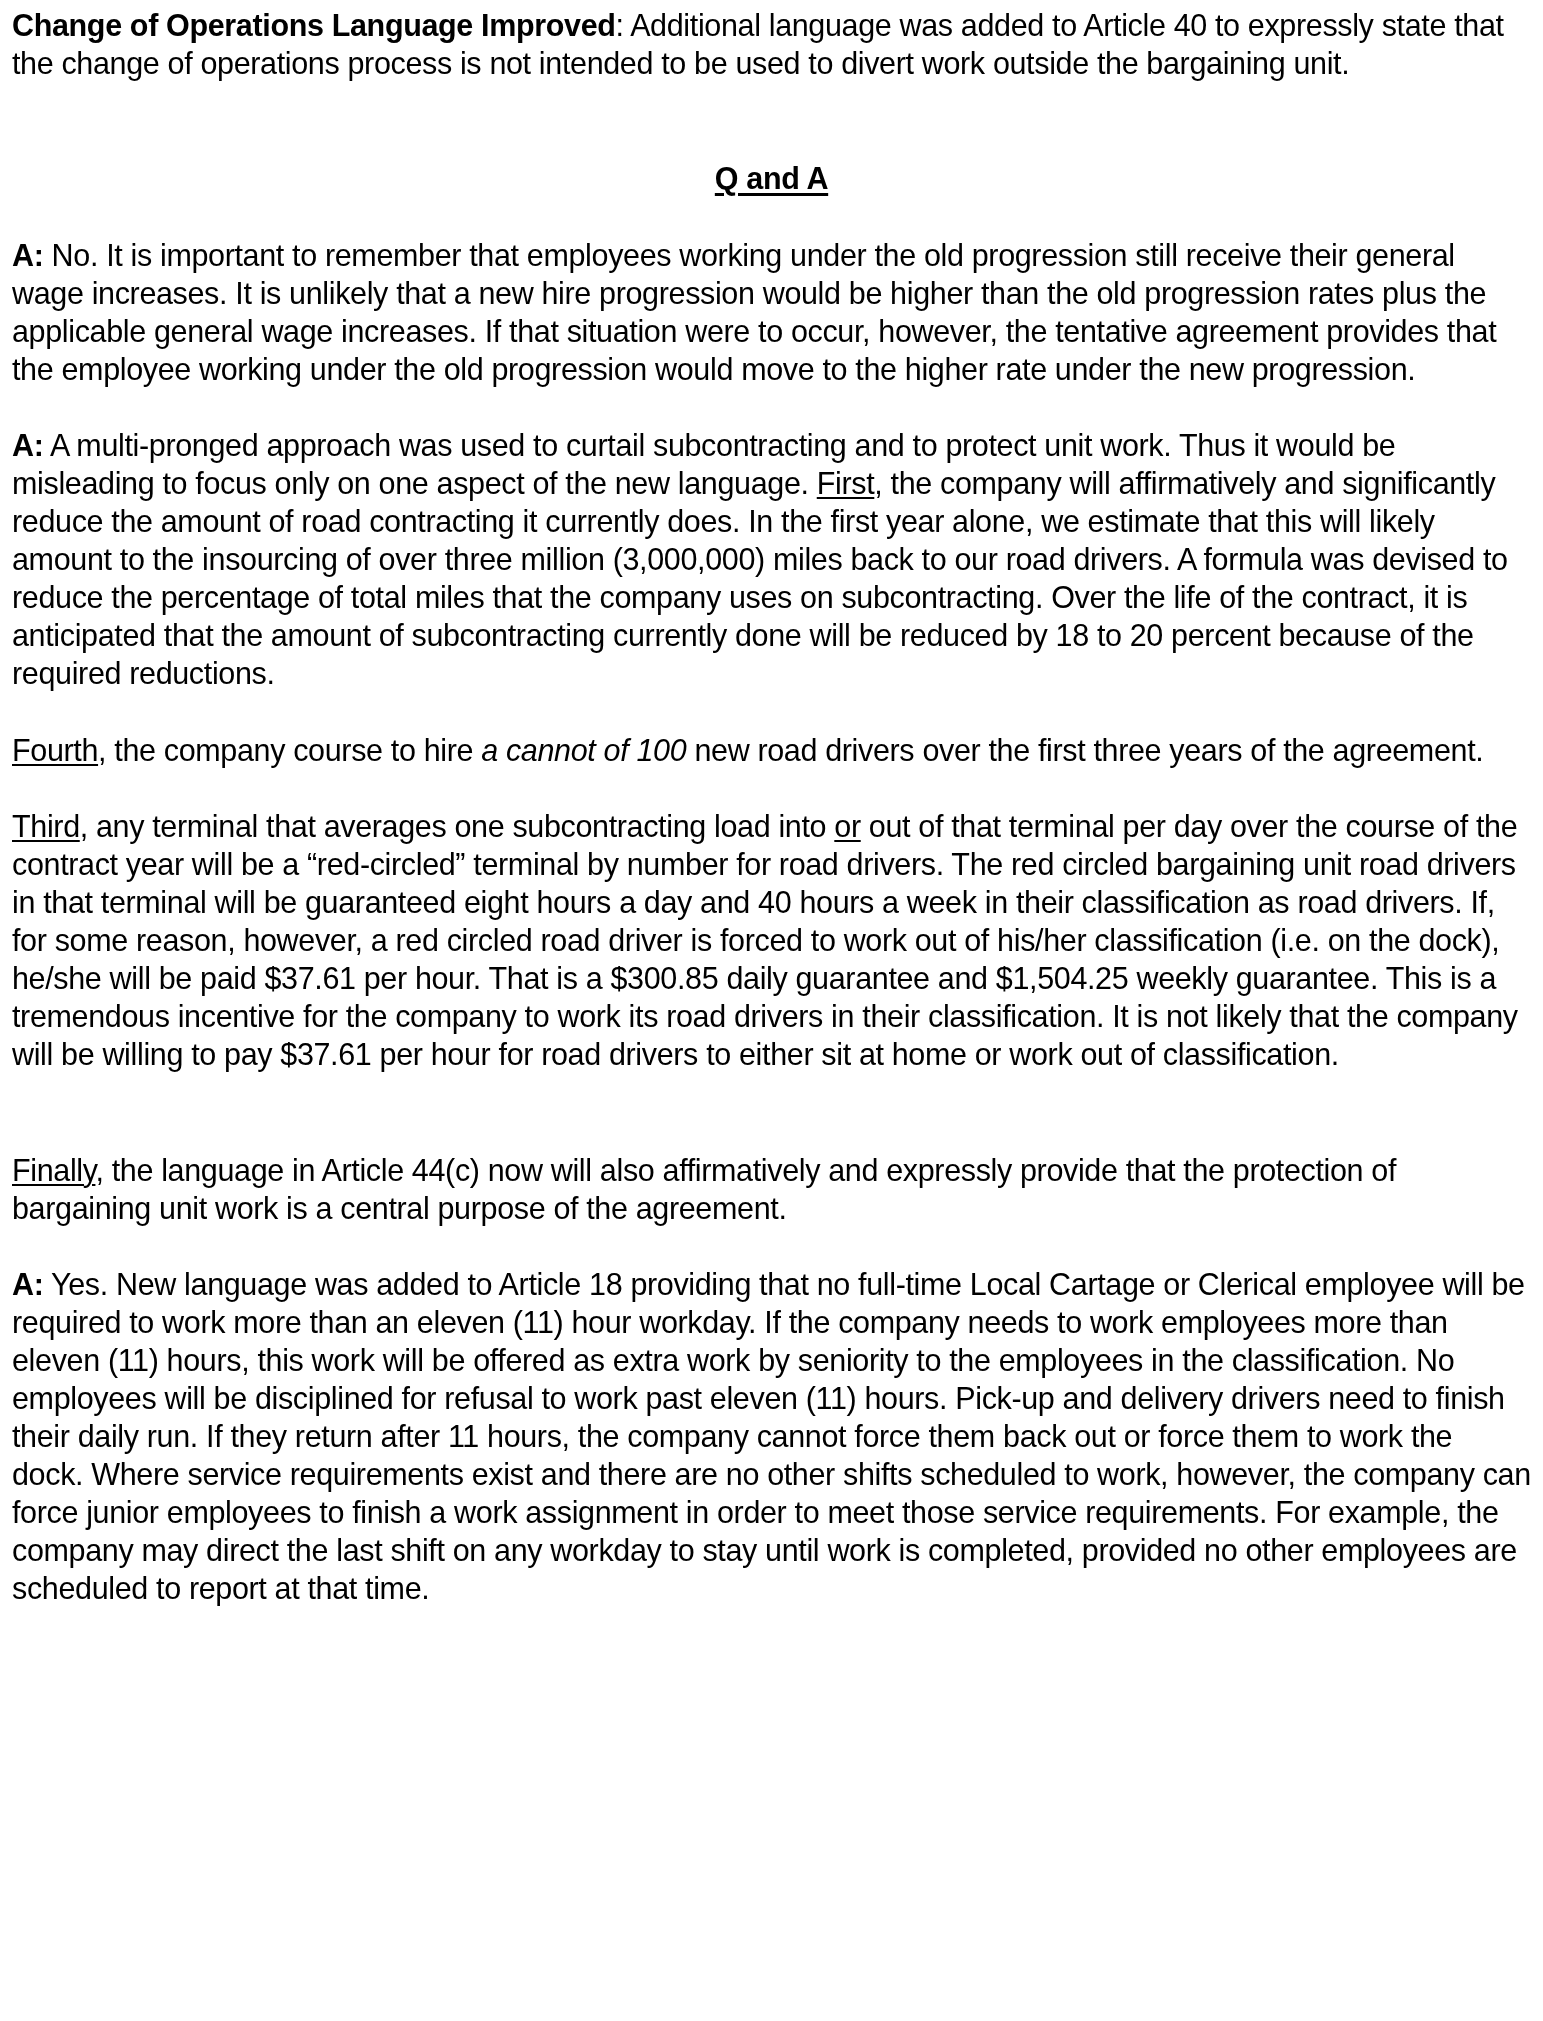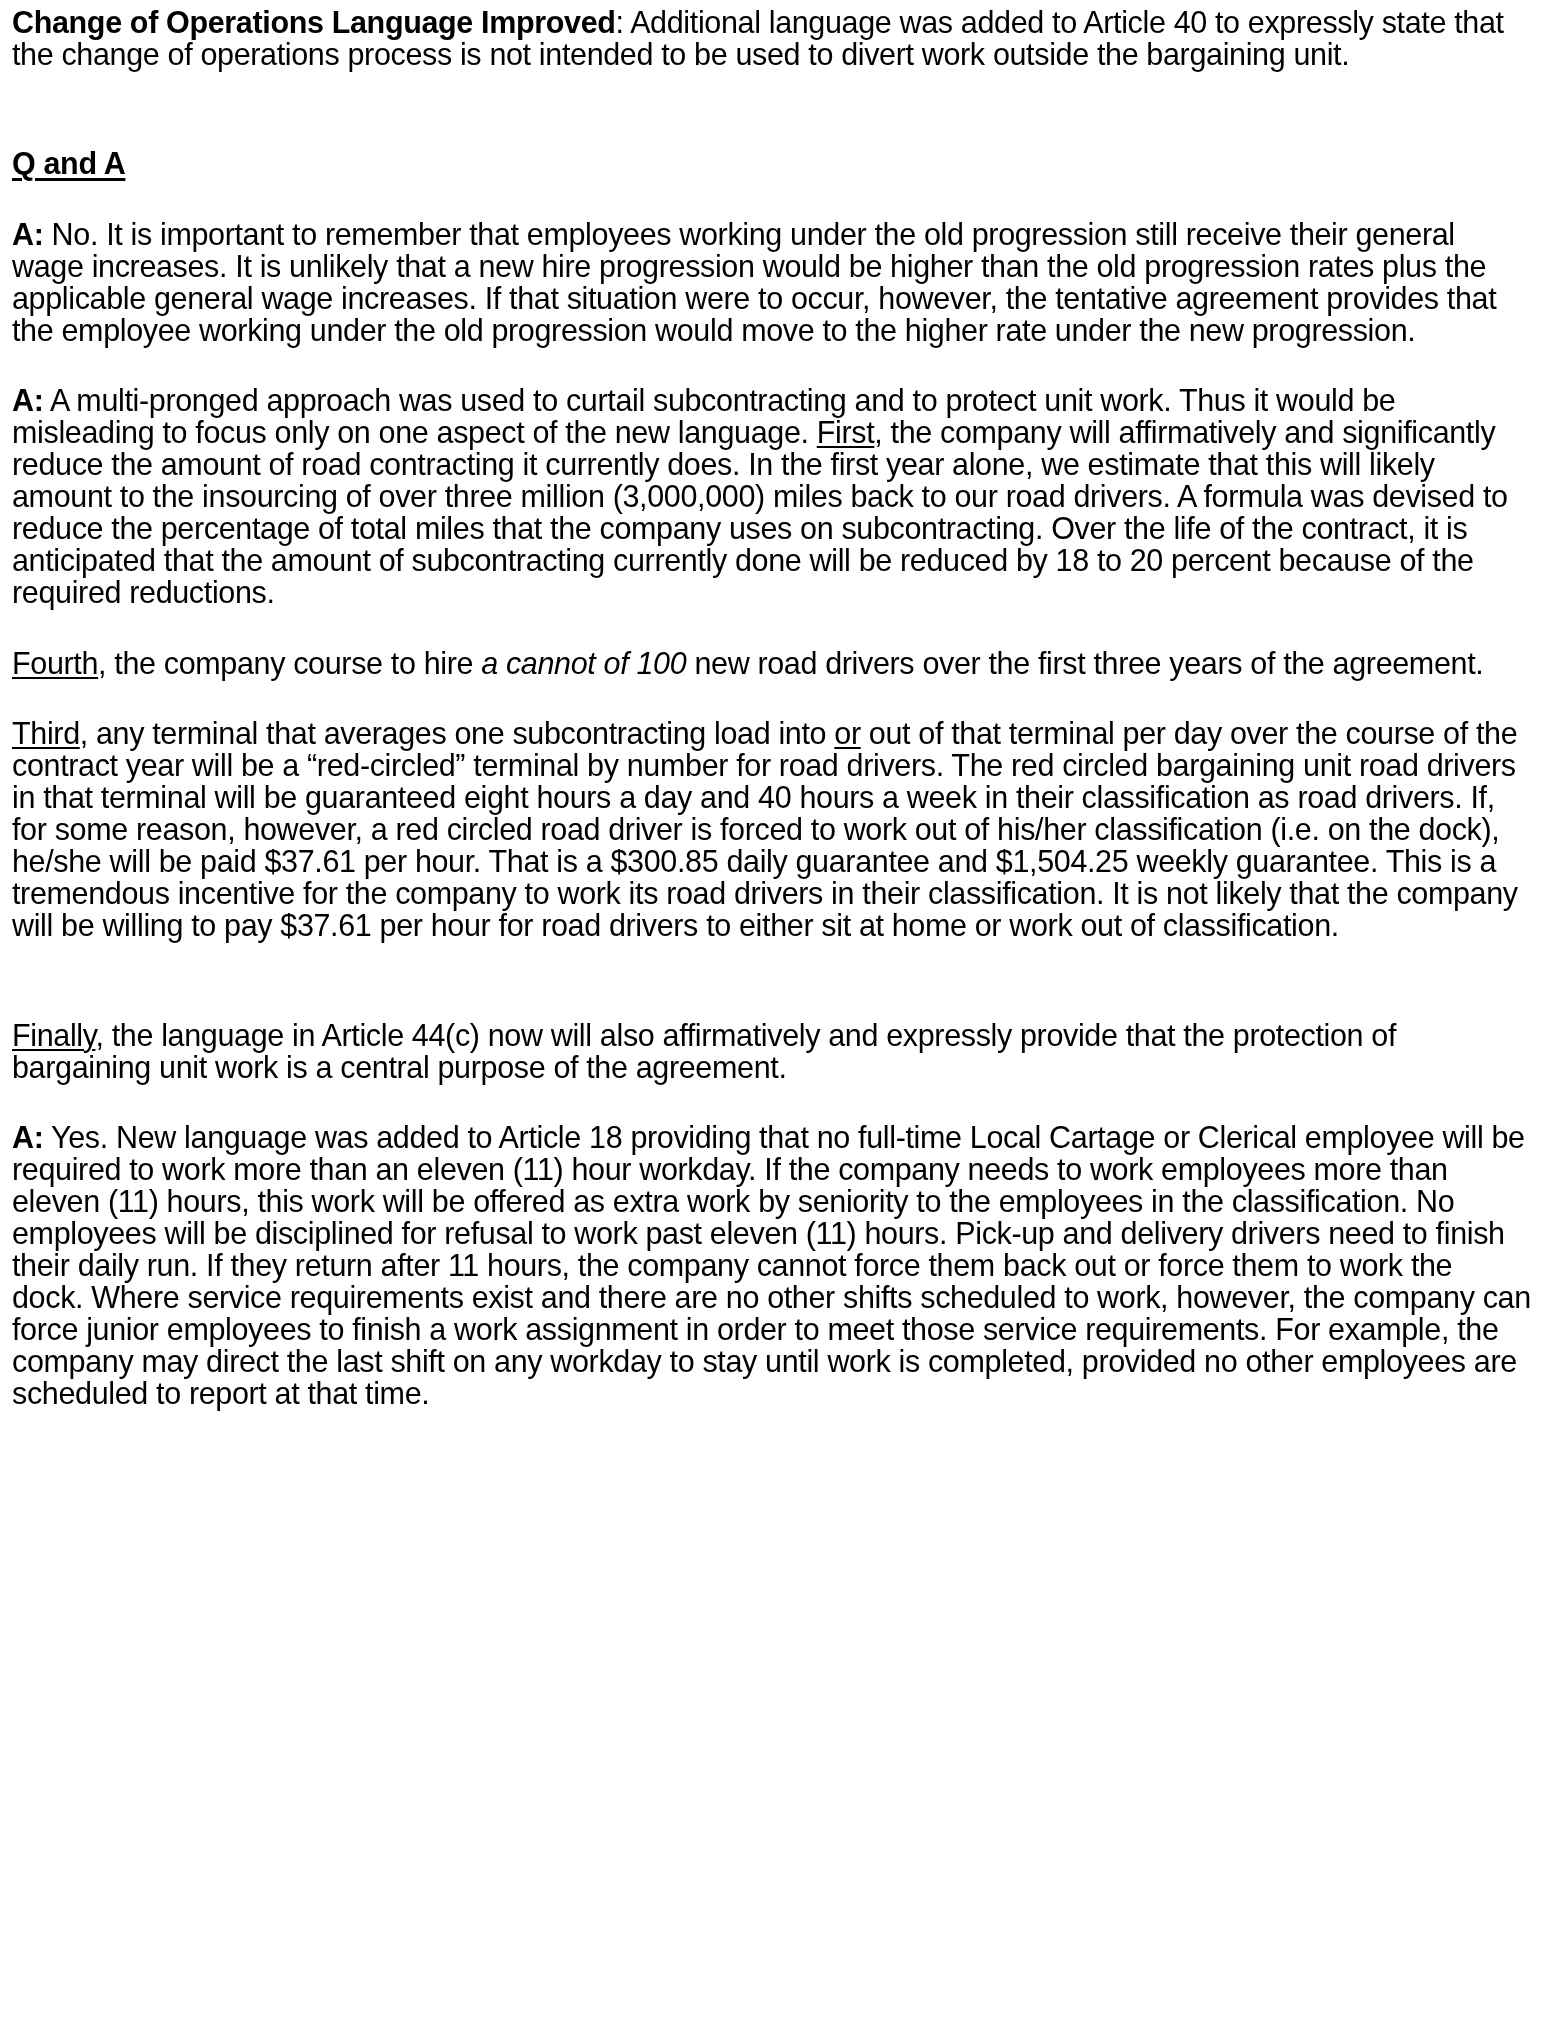--- a/index.html
+++ b/index.html
@@ -7,27 +7,27 @@
     width: 1543px;
     height: 2021px;
     overflow: hidden;
     font-family: "Liberation Sans", sans-serif;
     color: #000000;
   }
   .page {
     position: relative;
     padding: 6px 12px 0 12px;
     font-size: 30.5px;
-    line-height: 32px;
+    line-height: 38px;
     letter-spacing: -0.35px;
   }
   p { margin: 0; }
   .gap1 { height: 38.6px; }
   .gap2 { height: 77px; }
-  .center { }
+  .center { text-align: center; }
   .b { font-weight: bold; }
   .u { text-decoration: underline; text-underline-offset: 3px; text-decoration-thickness: 2px; }
   .i { font-style: italic; }
   .heading { font-weight: bold; text-decoration: underline; text-underline-offset: 4px; text-decoration-thickness: 3px; }
 </style>
 </head>
 <body>
 
 <div class="page">
 

